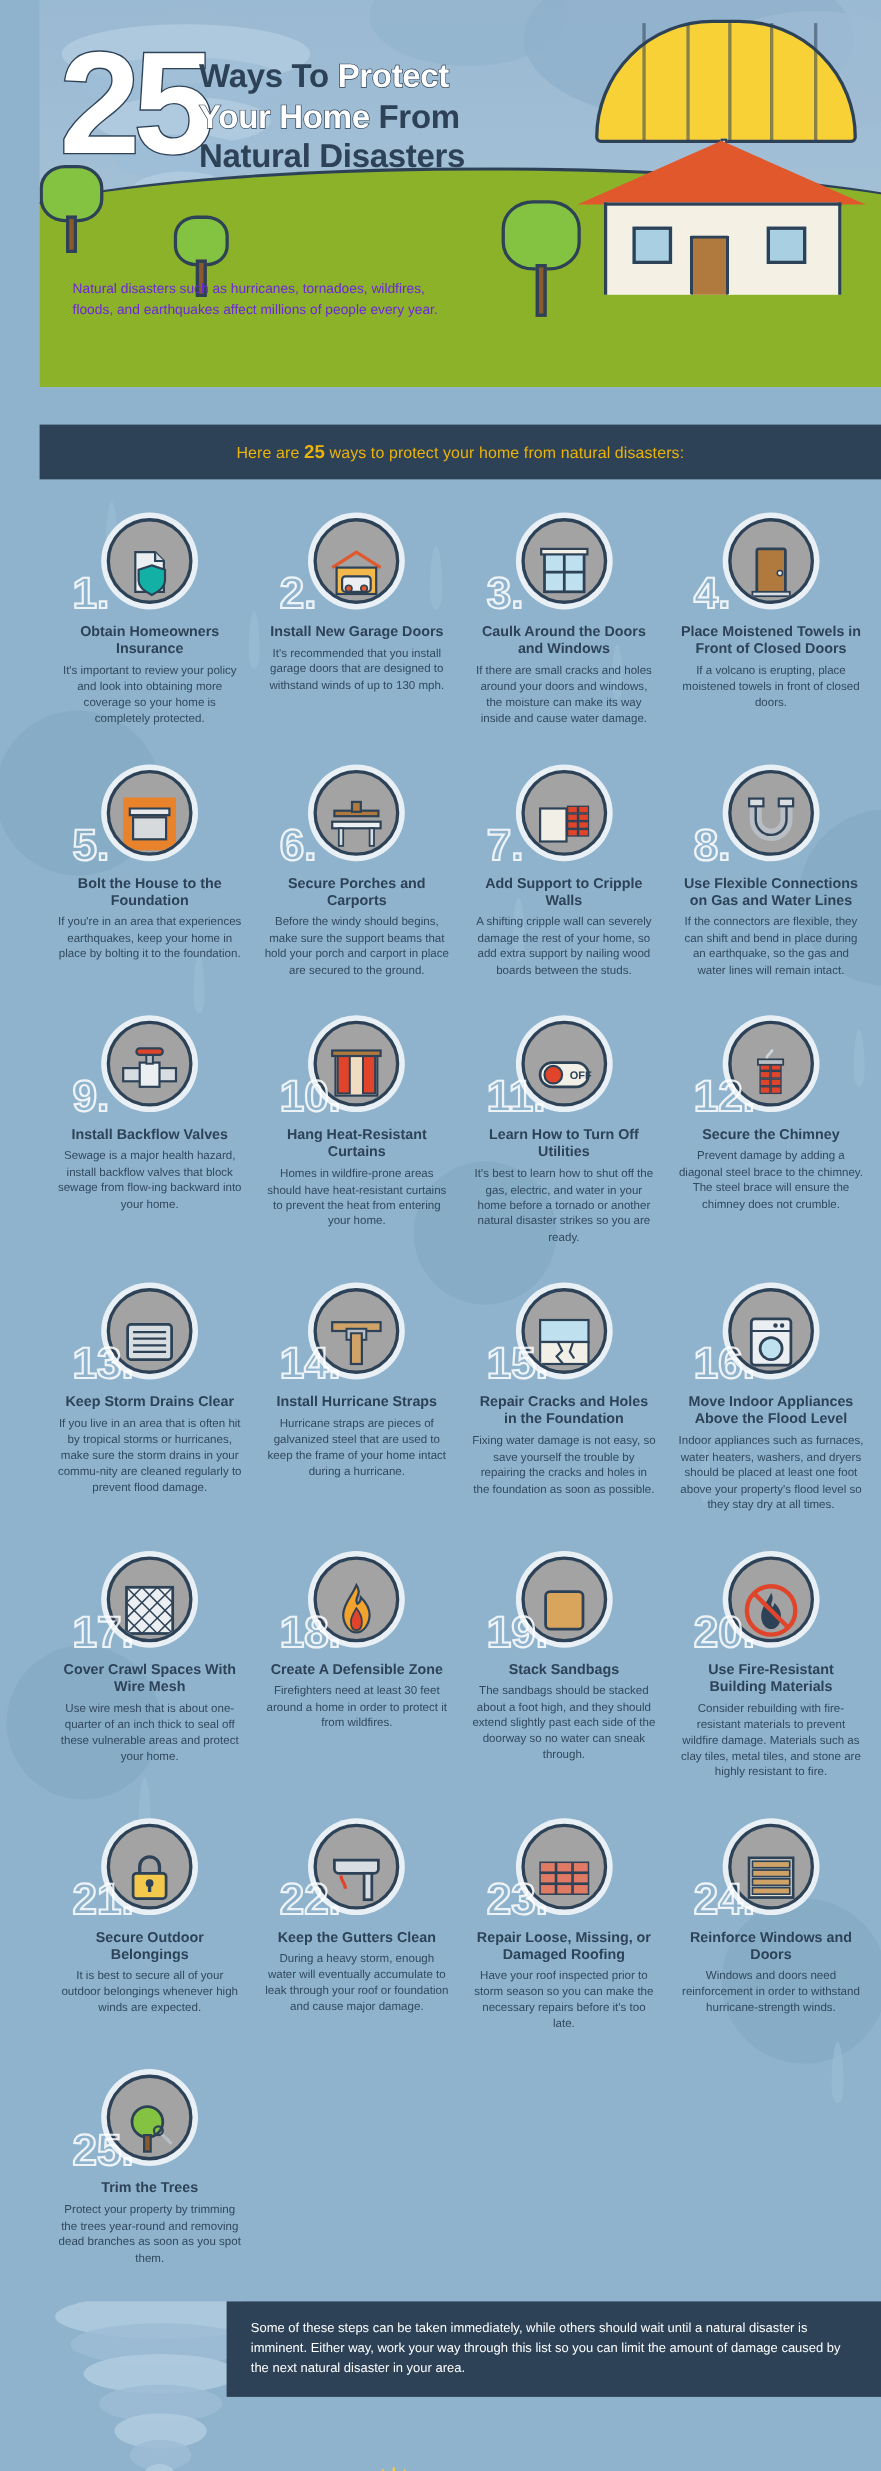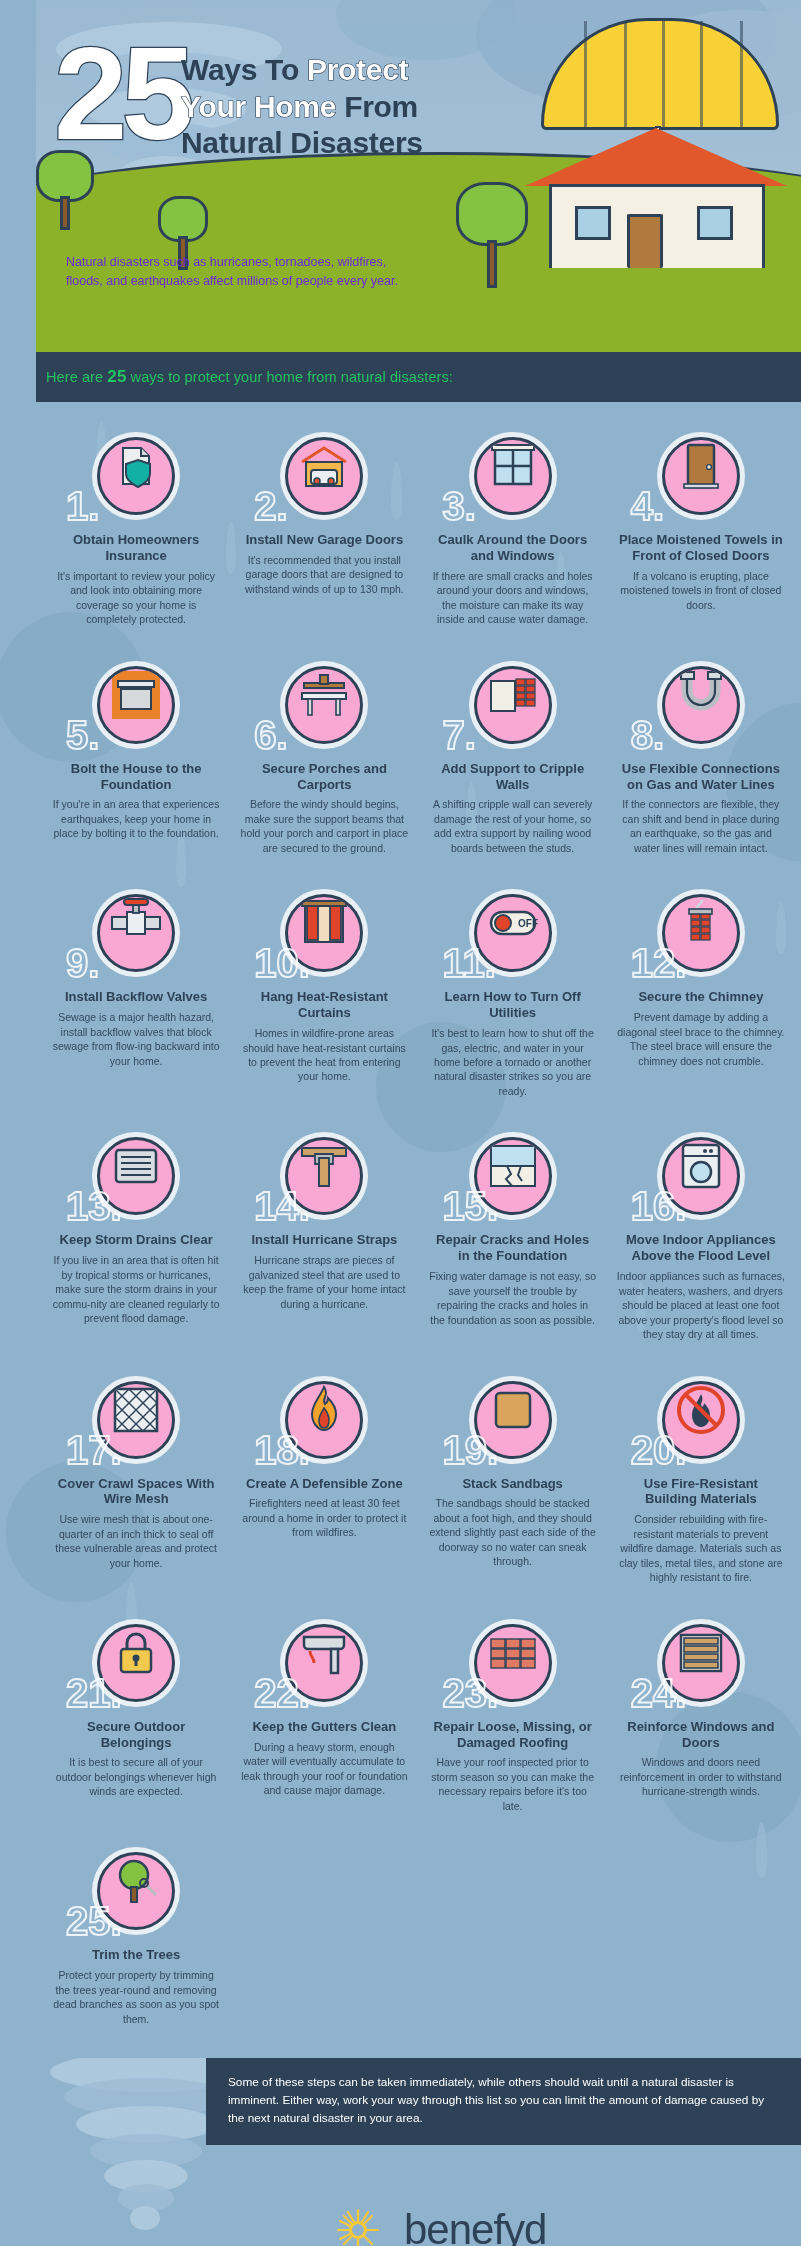--- a/index.html
+++ b/index.html
@@ -71,42 +71,42 @@
   .door { position:absolute; left: 96px; top: 86px; width: 36px; height: 54px;
     background:#b07a3e; border:3px solid #2d4257; border-bottom:none; border-radius:2px;}
   .win { position:absolute; top: 78px; width: 36px; height: 34px;
     background:#a9cfe3; border:3px solid #2d4257; }
   .tree { position:absolute; }
   .tree .crown { width: 58px; height: 52px; background:#84c341; border:3px solid #2d4257; border-radius: 40%; }
   .tree .trunk { width: 10px; height: 34px; background:#8a5a2b; border:3px solid #2d4257; margin: -6px auto 0; }
 
   
   .banner {
-    background:#2d4257; color:#22c55e; text-align:left;
-    padding: 15px 10px; font-size: 14.5px; letter-spacing:.1px;
+    background:#2d4257; color:#eab308; text-align:center;
+    padding: 15px 10px; font-size: 14.5px; letter-spacing:.1px;margin-top:34px;
   }
   .banner b { font-weight: bold; font-size: 17px; }
 
   
   .tips { position:relative; padding: 22px 6px 6px; background:#8fb3cd; }
   .rain { position:absolute; background:#9fc0d8; opacity:.55; border-radius: 50% 50% 48% 48% / 72% 72% 28% 28%; }
   .blob { position:absolute; border-radius:50%; background:#7fa5c0; opacity:.5; }
   .row { display:flex; position:relative; z-index:2; }
   .tip { width: 25%; padding: 6px 10px 26px; text-align:center; position:relative; }
   .badge-wrap { position:relative; height: 92px; display:flex; align-items:center; justify-content:center; }
   .num {
     position:absolute; left: 14px; bottom: -4px; z-index:3;
     font-size: 40px; font-weight: bold; line-height:1;
     color: transparent; -webkit-text-stroke: 2px #ffffff; opacity:.85;
   }
   .circle {
     width: 78px; height: 78px; border-radius:50%;
-    background:#f9a8d4; border:3px solid #2d4257;
+    background:#a3a3a3; border:3px solid #2d4257;
     box-shadow: 0 0 0 5px #e9f0f5;
-    display:flex; align-items:flex-start; justify-content:center;
+    display:flex; align-items:flex-end; justify-content:center;
     position:relative; z-index:2; overflow:hidden;
   }
   .circle svg { display:block; }
   .tip-title {
     margin-top: 10px; font-size: 13px; font-weight: bold; line-height:1.22;
     color:#2d4257;
   }
   .tip-body {
     margin-top: 5px; font-size: 10.5px; line-height: 1.38; color:#32495e;
   }

